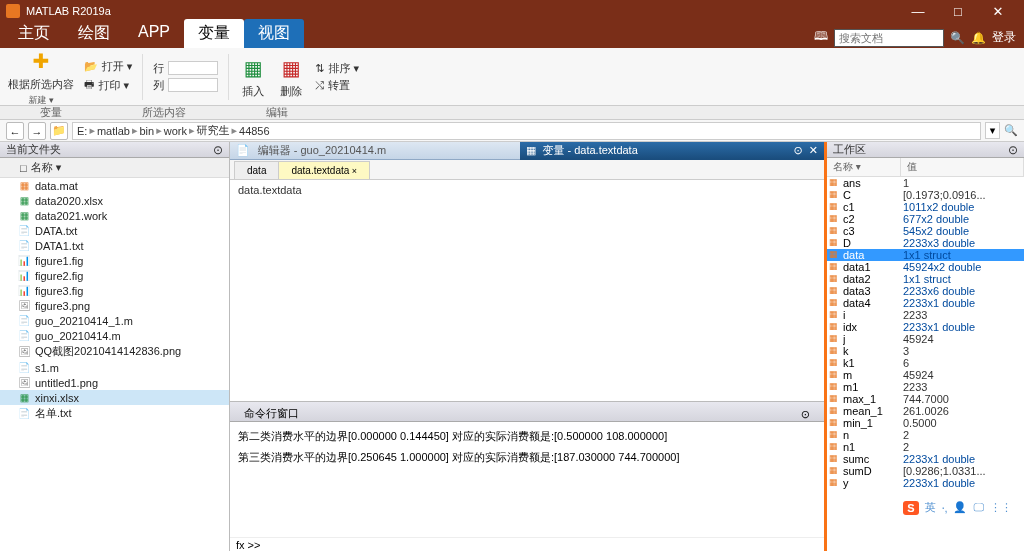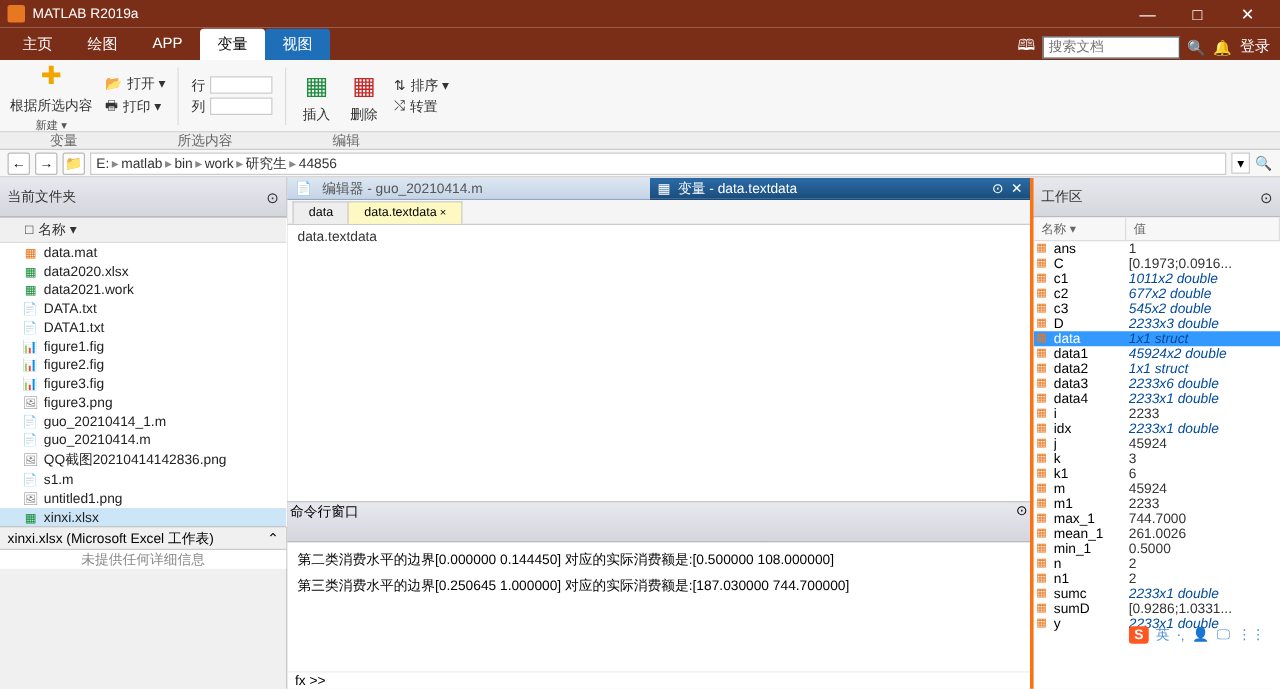--- a/index.html
+++ b/index.html
@@ -2,39 +2,39 @@
 <html><head>
 <meta charset="utf-8">
 <style>
 *{margin:0;padding:0;box-sizing:border-box;font-family:"Microsoft YaHei","Segoe UI",sans-serif;font-size:11px}
 body{background:#f0f0f0;overflow:hidden}
 .titlebar{background:#7a2e18;color:#fff;height:22px;display:flex;align-items:center;padding:0 6px}
 .titlebar .logo{width:14px;height:14px;margin-right:6px;background:#e87722;border-radius:2px}
 .titlebar .spacer{flex:1}
 .titlebar .tctl{width:40px;text-align:center;cursor:pointer;font-size:13px}
 .tabstrip{background:#7a2e18;height:26px;display:flex;align-items:flex-end;padding:0 4px;gap:0}
-.tabstrip .tab{padding:4px 14px;color:#fff;font-size:12px;cursor:pointer;border-top-left-radius:3px;border-top-right-radius:3px}
+.tabstrip .tab{padding:4px 14px;color:#fff;font-size:16px;cursor:pointer;border-top-left-radius:3px;border-top-right-radius:3px}
 .tabstrip .tab.active{background:#fff;color:#000}
 .tabstrip .tab.blue{background:#1e6fb8}
 .searchbox{margin-left:auto;display:flex;align-items:center;padding-right:4px;gap:6px}
 .searchbox input{width:110px;height:18px;padding:0 4px;font-size:11px;border:1px solid #555;background:#fff}
 .searchbox .si{color:#fff;font-size:12px}
 .ribbon{background:#f7f7f7;height:58px;border-bottom:1px solid #ccc;display:flex;align-items:center;padding:2px 8px;gap:10px}
 .ribbon .grp{display:flex;flex-direction:column;align-items:center;gap:2px;font-size:10px;color:#333}
 .ribbon .big{width:28px;height:28px;display:flex;align-items:center;justify-content:center;font-size:20px;color:#f0a500}
 .ribbon .small{display:flex;align-items:center;gap:4px;color:#333;font-size:10px}
 .ribbon .sep{width:1px;height:46px;background:#ddd}
 .ribbackdrop{background:#eee;height:14px;border-bottom:1px solid #ccc;display:flex;align-items:center;font-size:10px;color:#666;padding-left:40px;gap:80px}
 .pathbar{background:#f7f7f7;height:22px;border-bottom:1px solid #ccc;display:flex;align-items:center;padding:0 6px;gap:4px;font-size:11px}
 .pathbar .nav{width:18px;height:18px;border:1px solid #bbb;border-radius:2px;display:flex;align-items:center;justify-content:center;background:#fff;cursor:pointer}
 .pathbar .crumbs{flex:1;background:#fff;border:1px solid #ccc;height:18px;display:flex;align-items:center;padding:0 4px;gap:2px}
 .pathbar .crumbs span{color:#333}
 .main{display:flex;height:409px}
 .panel{display:flex;flex-direction:column;border-right:1px solid #bbb}
-.panel-header{background:linear-gradient(#e8e8ef,#d5d5dd);height:32px;border-bottom:1px solid #aaa;display:flex;align-items:center;padding:0 6px;font-size:11px;color:#333}
+.panel-header{background:linear-gradient(#e8e8ef,#d5d5dd);height:16px;border-bottom:1px solid #aaa;display:flex;align-items:center;padding:0 6px;font-size:11px;color:#333}
 .panel-header .sp{flex:1}
 .panel-header .x{cursor:pointer;font-size:12px}
 .files{width:230px}
 .filelist{flex:1;background:#fff;overflow:auto}
 .filelist .fh{background:#f0f0f0;border-bottom:1px solid #ddd;padding:2px 20px;cursor:pointer;color:#333;display:flex;align-items:center;gap:4px}
 .fitem{padding:1px 4px 1px 18px;display:flex;align-items:center;gap:4px;cursor:pointer;color:#222}
 .fitem.sel{background:#cde6f7}
 .fitem .ic{width:13px;height:13px;display:inline-flex;align-items:center;justify-content:center;font-size:10px}
 .ic.mat{color:#e87722}
 .ic.xls{color:#1e8e3e}
@@ -46,32 +46,32 @@
 .preview .ph{background:#f0f0f0;height:18px;border-bottom:1px solid #ccc;display:flex;align-items:center;padding:0 6px;font-size:10px;gap:4px}
 .preview .pc{flex:1;background:#fff;display:flex;align-items:center;justify-content:center;color:#888;font-size:11px}
 .center{flex:1;display:flex;flex-direction:column}
 .editor-h{background:linear-gradient(#dde7f2,#c5d5e7);height:18px;border-bottom:1px solid #8fa8c5;display:flex;align-items:center;padding:0 6px;font-size:11px;color:#555;gap:8px}
 .editor-h .eic{color:#0066cc;font-size:11px}
 .vtabs{background:#f5f5f5;height:20px;border-bottom:1px solid #ccc;display:flex;align-items:flex-end;padding-left:4px}
 .vtabs .vt{padding:3px 12px;font-size:10px;border:1px solid #ccc;border-bottom:none;background:#eee;cursor:pointer;margin-right:-1px}
 .vtabs .vt.act{background:#fef9c3}
 .editor-body{flex:1;background:#fff;padding:4px 8px;font-size:11px;color:#333;overflow:auto}
 .cmd{height:150px;border-top:1px solid #bbb;display:flex;flex-direction:column}
-.cmd .ch{background:linear-gradient(#e8e8ef,#d5d5dd);height:32px;border-bottom:1px solid #aaa;display:flex;align-items:flex-start;padding:0 2px;font-size:10px}
+.cmd .ch{background:linear-gradient(#e8e8ef,#d5d5dd);height:20px;border-bottom:1px solid #aaa;display:flex;align-items:flex-end;padding:0 14px;font-size:10px}
 .cmd .cb{flex:1;background:#fff;padding:4px 8px;font-family:Consolas,monospace;font-size:11px;overflow:auto;line-height:1.9}
 .cmd .prompt{height:14px;background:#fff;border-top:1px solid #eee;display:flex;align-items:center;padding:0 6px;font-family:Consolas,monospace}
 .ws{width:200px;border-left:3px solid #f97316;border-right:none}
 .wslist{flex:1;background:#fff;overflow:auto}
 .wslist .wh{display:flex;border-bottom:1px solid #ddd;background:#f7f7f7}
 .wslist .wh div{padding:2px 6px;font-size:10px;color:#666;border-right:1px solid #ddd}
 .wrow{display:flex;padding:0px 2px;cursor:pointer}
 .wrow.sel{background:#3399ff;color:#fff}
 .wrow .wic{width:14px;font-size:9px;color:#e87722}
 .wrow .wn{width:60px;font-size:11px;overflow:hidden;white-space:nowrap}
-.wrow .wv{flex:1;font-size:11px;color:#004a9e;font-style:italic;overflow:hidden;white-space:nowrap}
+.wrow .wv{flex:1;font-size:11px;color:#004a9e;overflow:hidden;white-space:nowrap}
 .wrow .wv.num{color:#333;font-style:normal}
 .ime{position:fixed;bottom:36px;right:12px;display:flex;gap:6px;align-items:center;font-size:14px;color:#5090d0}
 .ime .s{background:#ff5722;color:#fff;padding:1px 4px;border-radius:3px;font-weight:bold}
 .vh{background:linear-gradient(#2b6ca8,#1a4d7d);height:18px;border-bottom:1px solid #1a4d7d;display:flex;align-items:center;padding:0 6px;font-size:11px;color:#fff;gap:6px}
 .vh .vclose{margin-left:auto;cursor:pointer}
 </style>
 </head>
 <body>
 
 <div class="titlebar">
@@ -247,28 +247,20 @@
           <div class="fitem sel">
             <span class="ic xls">▦</span>
             <span>xinxi.xlsx</span>
           </div>
           <div class="fitem">
             <span class="ic txt">📄</span>
             <span>名单.txt</span>
           </div>
         </div>
     </div>
-    <div class="preview">
-      <div class="ph">
-          <span>xinxi.xlsx  (Microsoft Excel 工作表)</span>
-          <span style="flex:1"></span>
-          <span>⌃</span>
-        </div>
-      <div class="pc">未提供任何详细信息</div>
-    </div>
   </div>
 
   <div class="center">
     <div style="display:flex;height:18px">
       <div class="editor-h" style="flex:0 0 290px">
         <span class="eic">📄</span>
         <span>编辑器 - guo_20210414.m</span>
       </div>
       <div class="vh" style="flex:1">
         <span>▦</span>

